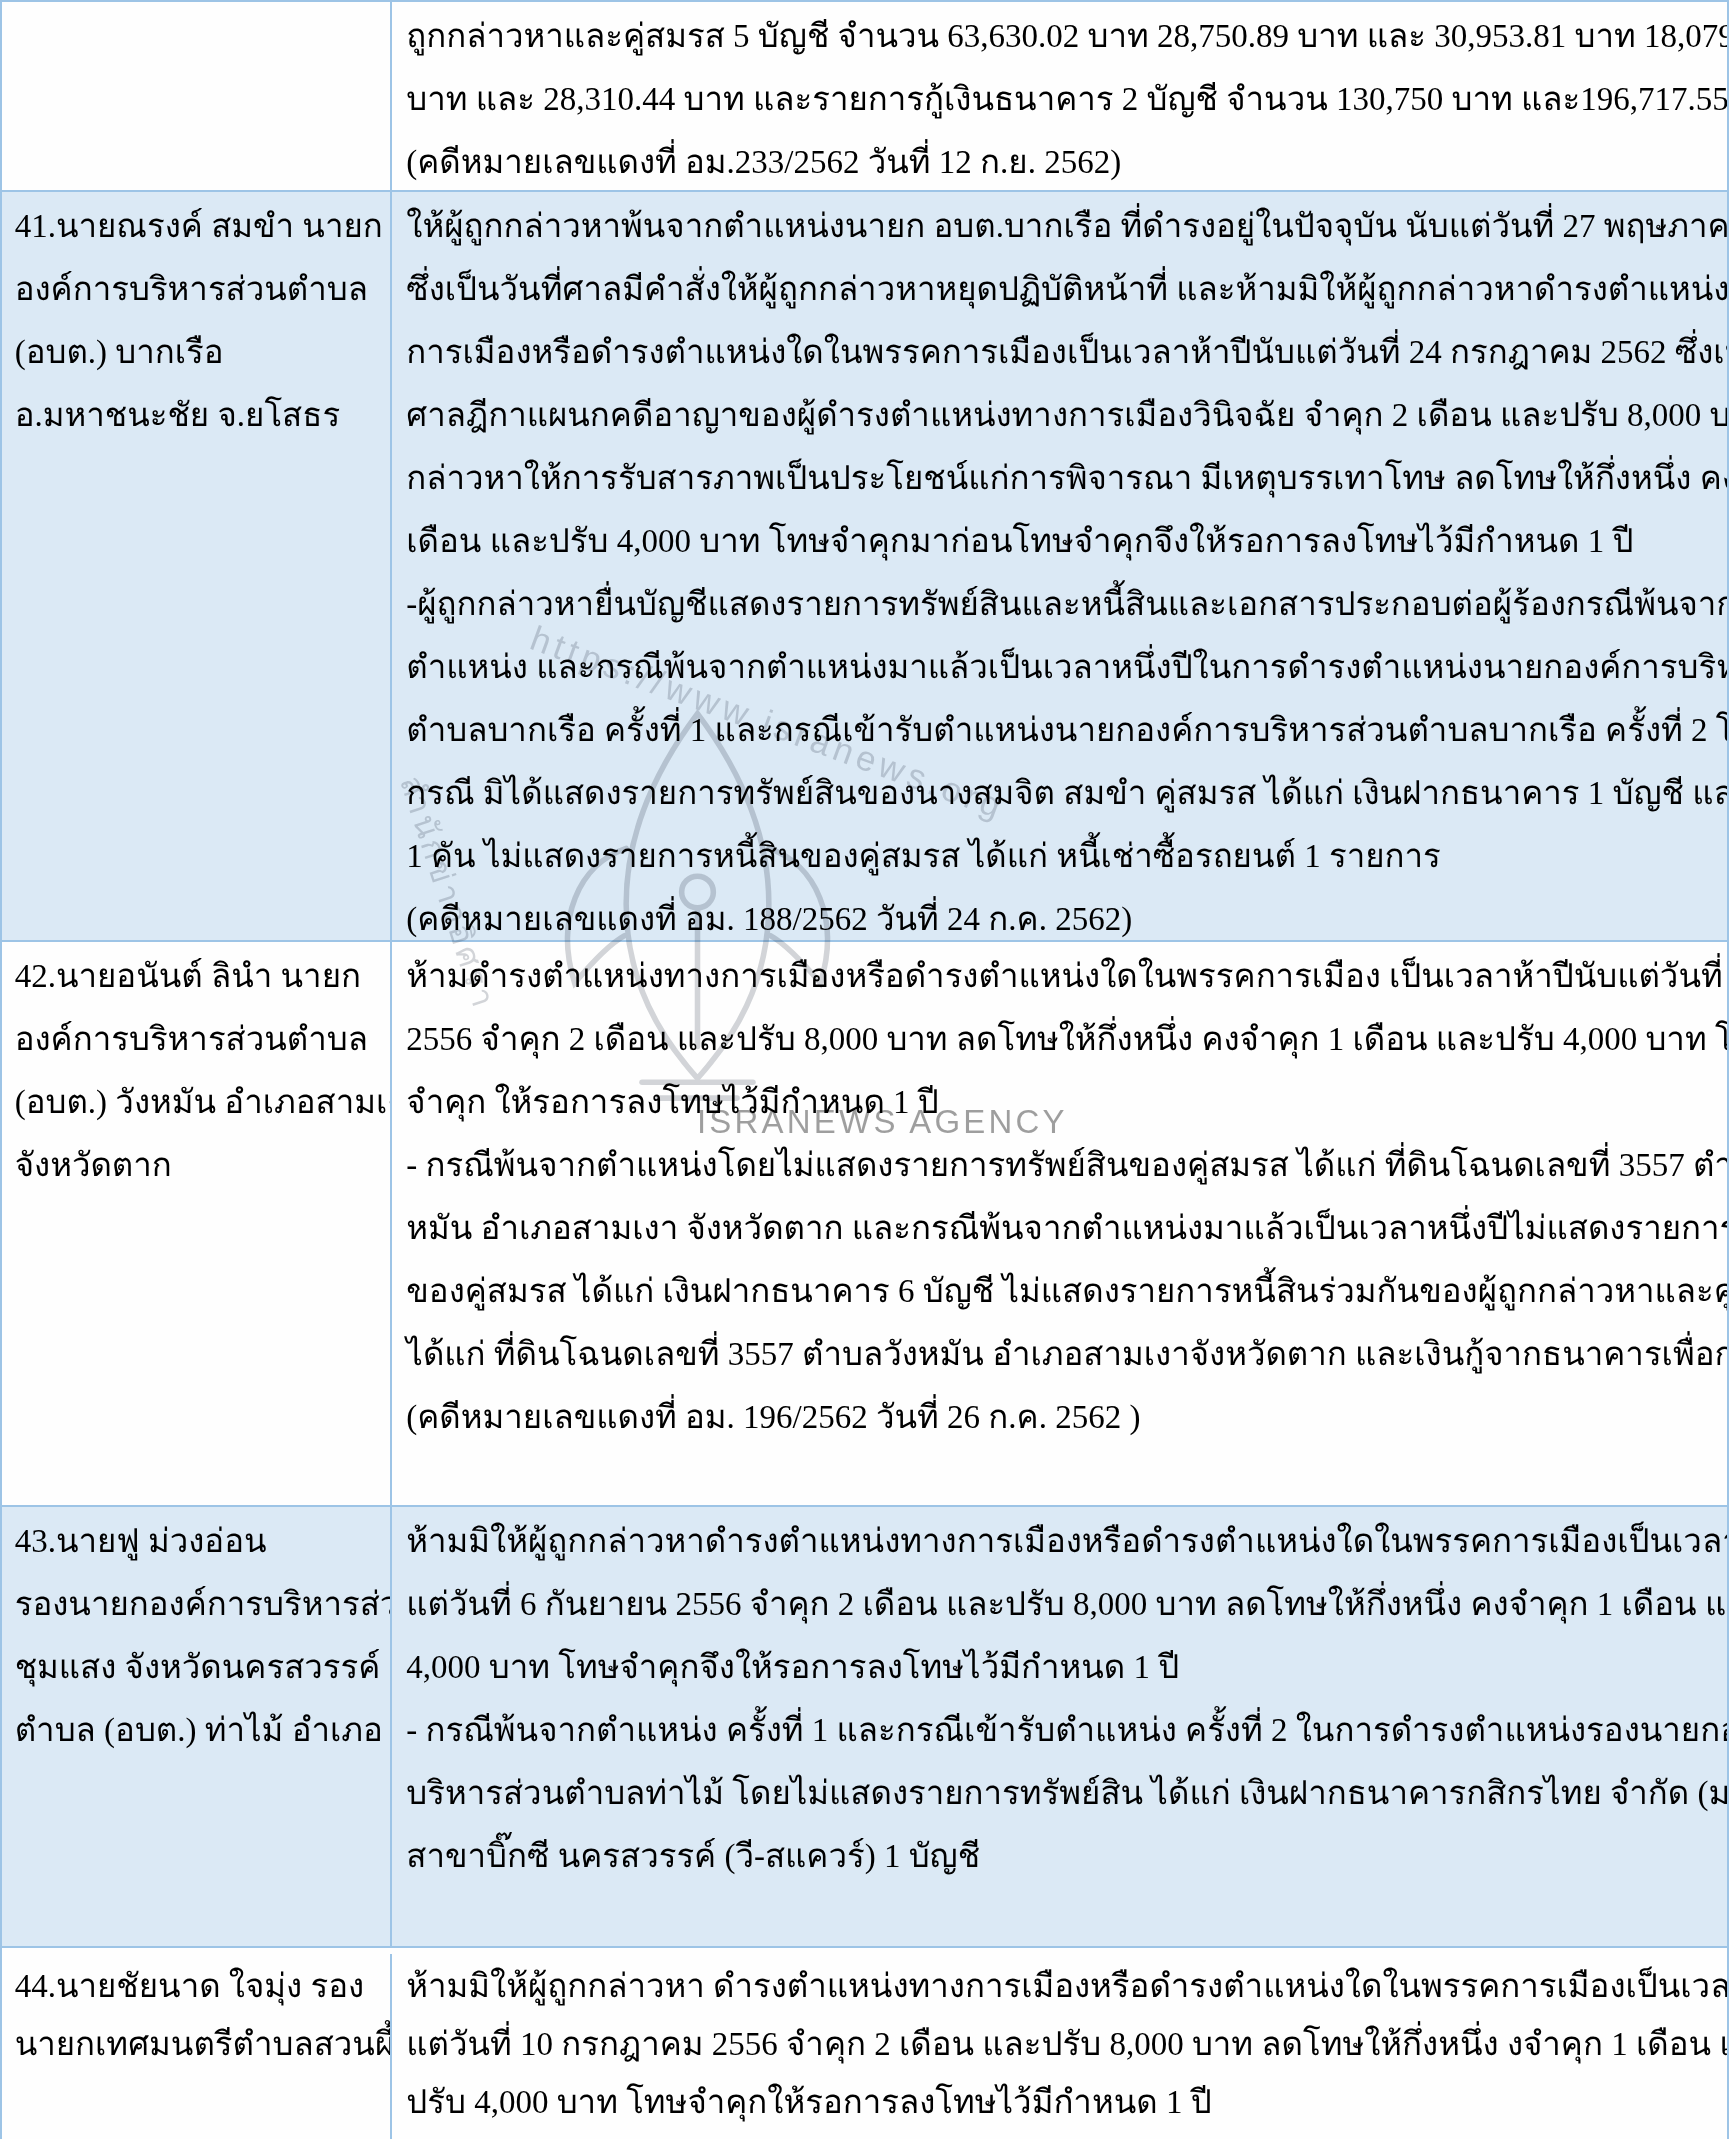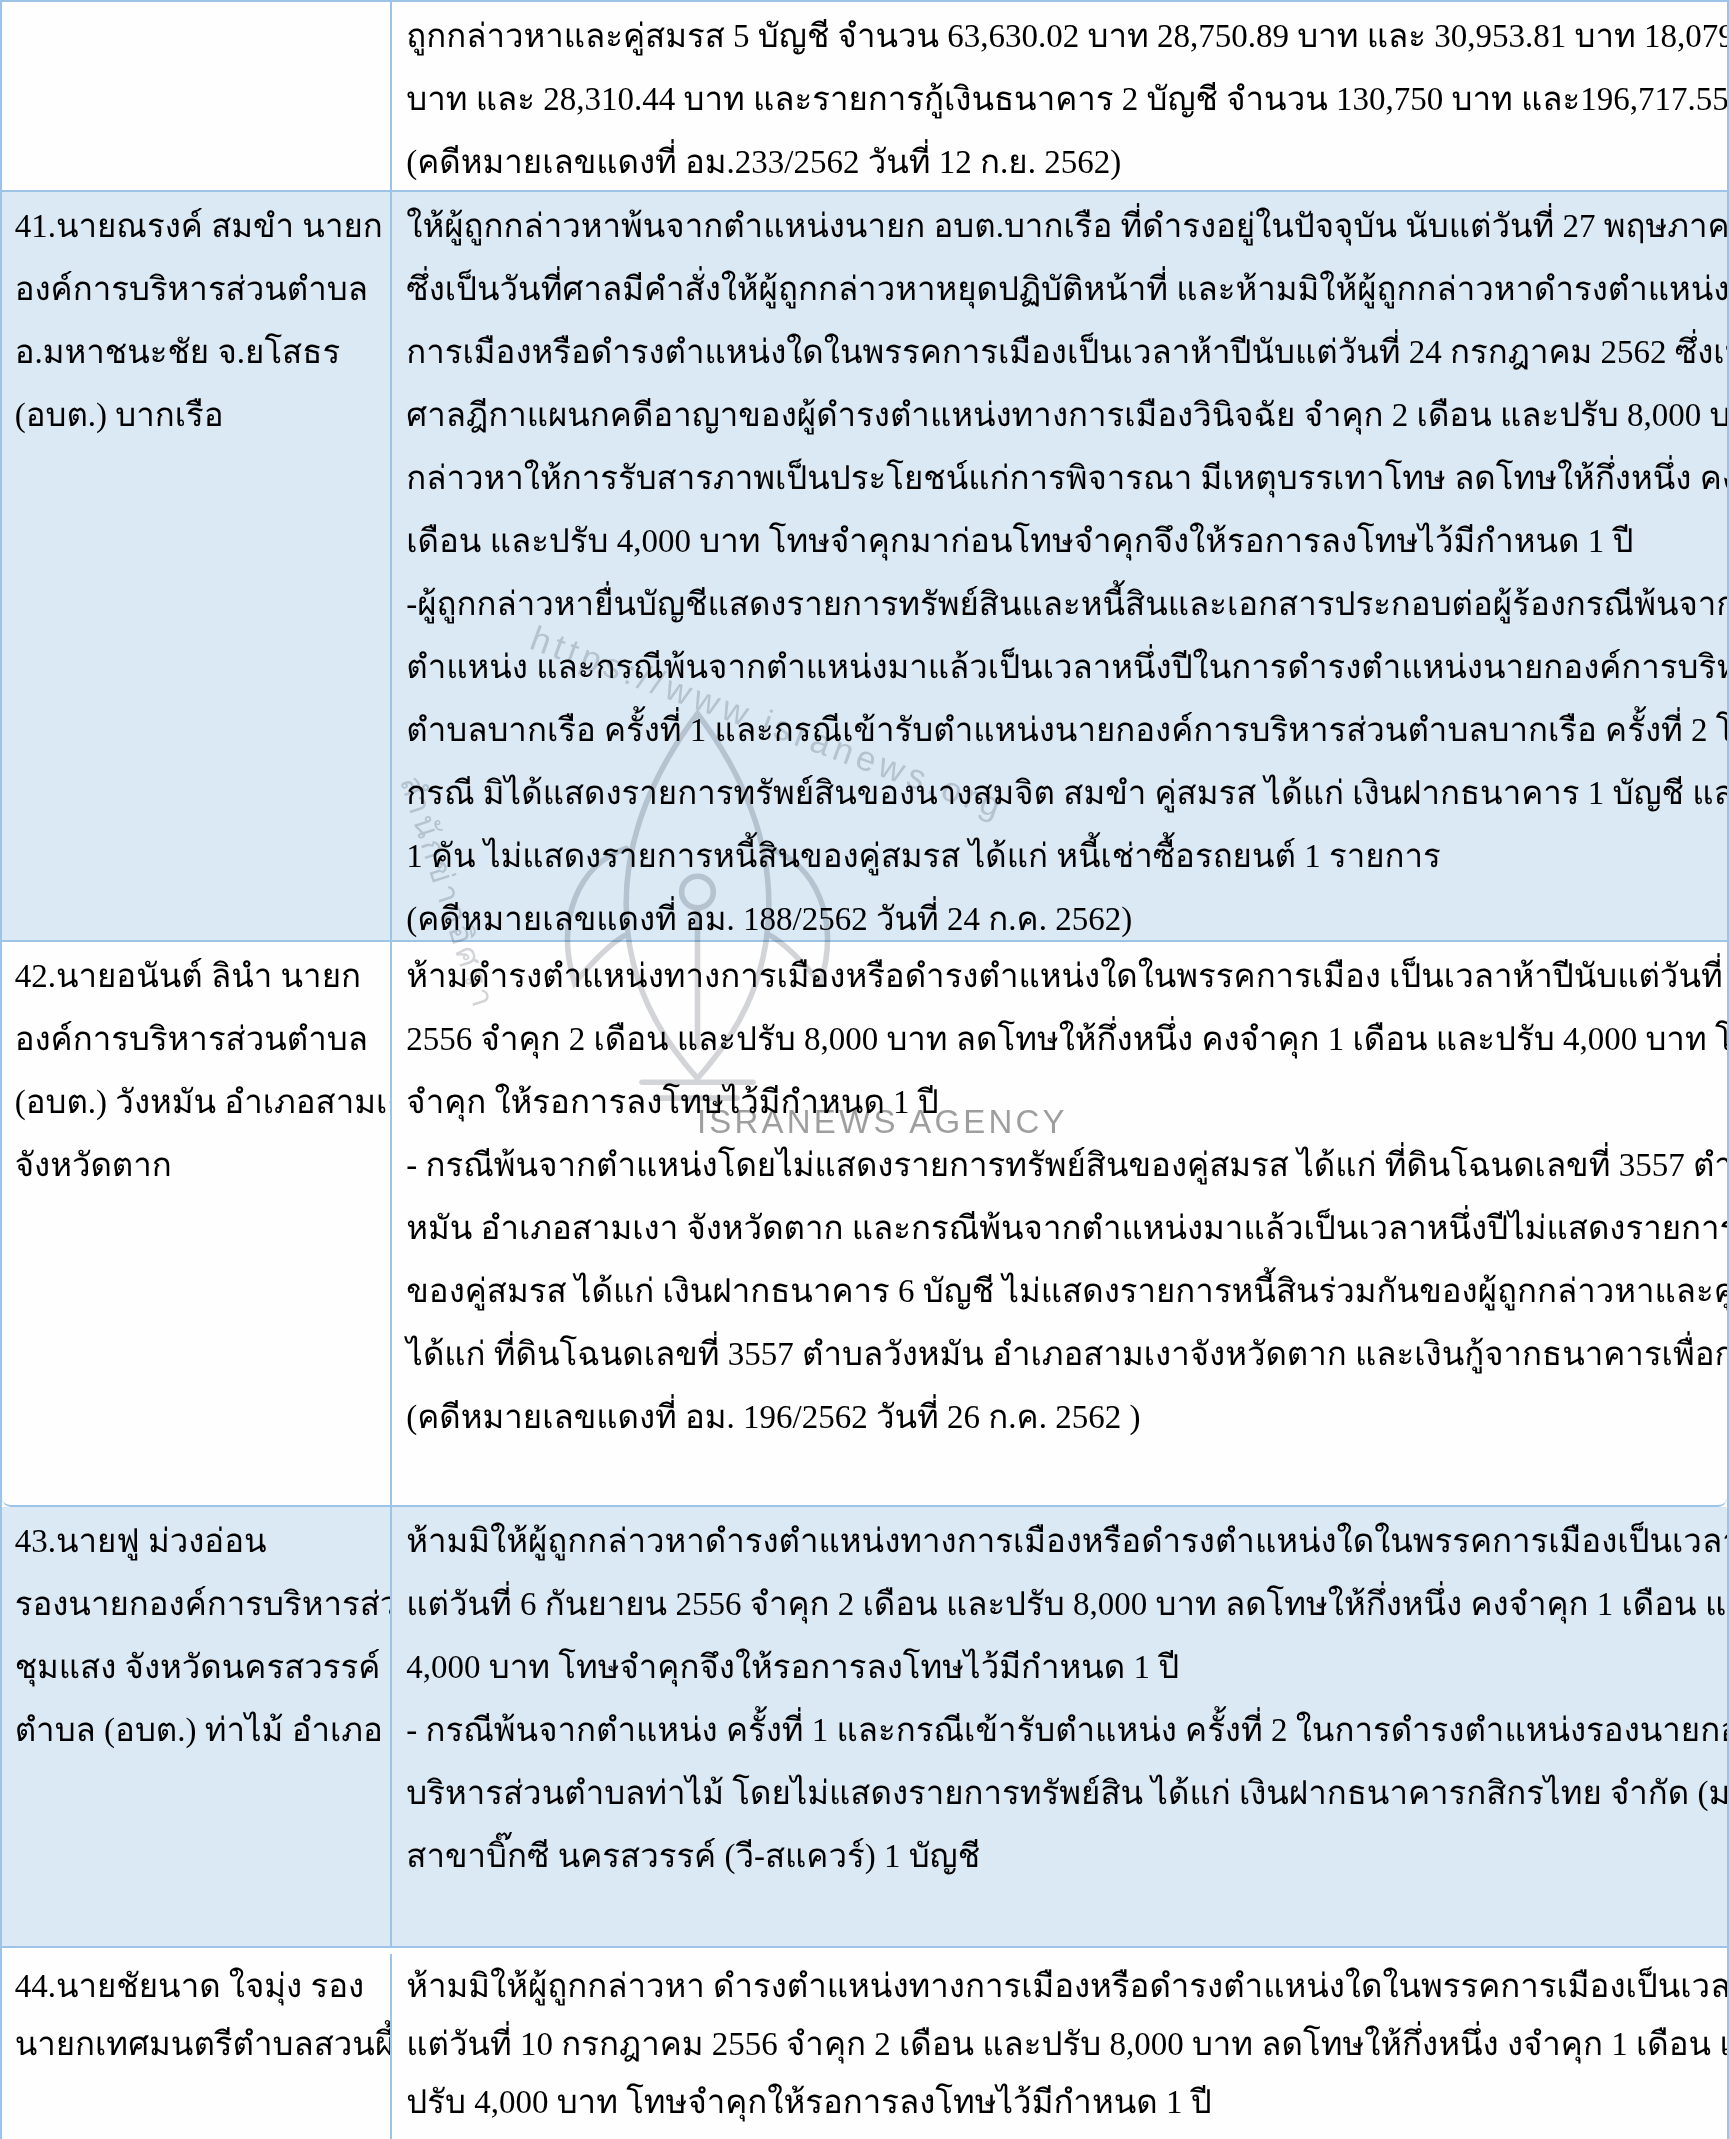--- a/index.html
+++ b/index.html
@@ -42,21 +42,21 @@
   }
   .tl{
     font-size:33px;
     line-height:63px;
     height:63px;
     white-space:nowrap;
     overflow:visible;
   }
   .r40{height:190px;}
   .r41{height:750px;}
-  .r42{height:565px;border-radius:9px;}
+  .r42{height:565px;}
   .r43{height:441px;font-family:Liberation Serif, serif;}
   .r44{height:230px;margin-top:6px;}
   .r44 .tl{line-height:58px;height:58px;}
   .bottom-sliver{
     flex:1 1 auto;
     background:#b7d3ec;
     border-bottom:none;
   }
   
   .watermark{
@@ -106,22 +106,22 @@
           <div class="tl">ถูกกล่าวหาและคู่สมรส 5 บัญชี จำนวน 63,630.02 บาท 28,750.89 บาท และ 30,953.81 บาท 18,079.27</div>
           <div class="tl">บาท และ 28,310.44 บาท และรายการกู้เงินธนาคาร 2 บัญชี จำนวน 130,750 บาท และ196,717.55 บาท</div>
           <div class="tl">(คดีหมายเลขแดงที่ อม.233/2562 วันที่ 12 ก.ย. 2562)</div>
         </div>
     </div>
 
     <div class="row blue r41">
       <div class="cell-left">
           <div class="tl">41.นายณรงค์ สมขำ นายก</div>
           <div class="tl">องค์การบริหารส่วนตำบล</div>
+          <div class="tl">(อบต.) บากเรือ</div>
           <div class="tl">อ.มหาชนะชัย จ.ยโสธร</div>
-          <div class="tl">(อบต.) บากเรือ</div>
         </div>
       <div class="cell-right">
           <div class="tl">ให้ผู้ถูกกล่าวหาพ้นจากตำแหน่งนายก อบต.บากเรือ ที่ดำรงอยู่ในปัจจุบัน นับแต่วันที่ 27 พฤษภาคม 2562</div>
           <div class="tl">ซึ่งเป็นวันที่ศาลมีคำสั่งให้ผู้ถูกกล่าวหาหยุดปฏิบัติหน้าที่ และห้ามมิให้ผู้ถูกกล่าวหาดำรงตำแหน่งทาง</div>
           <div class="tl">การเมืองหรือดำรงตำแหน่งใดในพรรคการเมืองเป็นเวลาห้าปีนับแต่วันที่ 24 กรกฎาคม 2562 ซึ่งเป็นวันที่</div>
           <div class="tl">ศาลฎีกาแผนกคดีอาญาของผู้ดำรงตำแหน่งทางการเมืองวินิจฉัย จำคุก 2 เดือน และปรับ 8,000 บาท ผู้ถูก</div>
           <div class="tl">กล่าวหาให้การรับสารภาพเป็นประโยชน์แก่การพิจารณา มีเหตุบรรเทาโทษ ลดโทษให้กึ่งหนึ่ง คงจำคุก 1</div>
           <div class="tl">เดือน และปรับ 4,000 บาท โทษจำคุกมาก่อนโทษจำคุกจึงให้รอการลงโทษไว้มีกำหนด 1 ปี</div>
           <div class="tl">-ผู้ถูกกล่าวหายื่นบัญชีแสดงรายการทรัพย์สินและหนี้สินและเอกสารประกอบต่อผู้ร้องกรณีพ้นจาก</div>
           <div class="tl">ตำแหน่ง และกรณีพ้นจากตำแหน่งมาแล้วเป็นเวลาหนึ่งปีในการดำรงตำแหน่งนายกองค์การบริหารส่วน</div>

